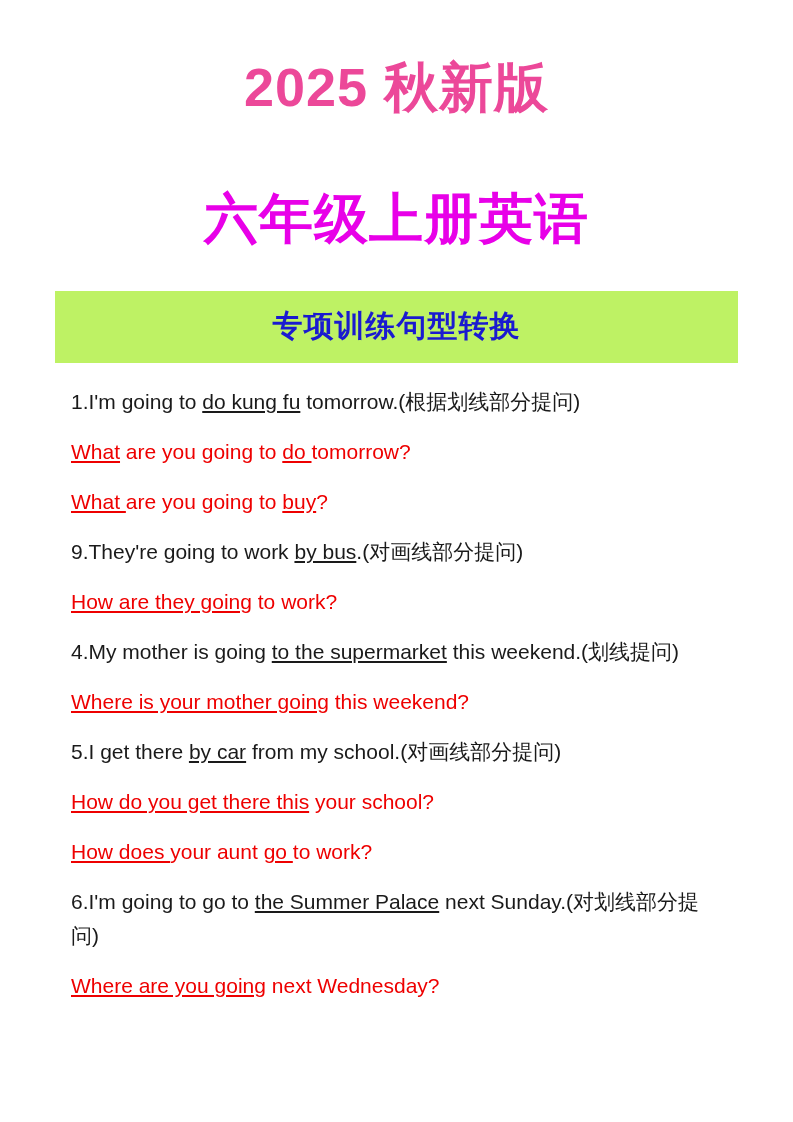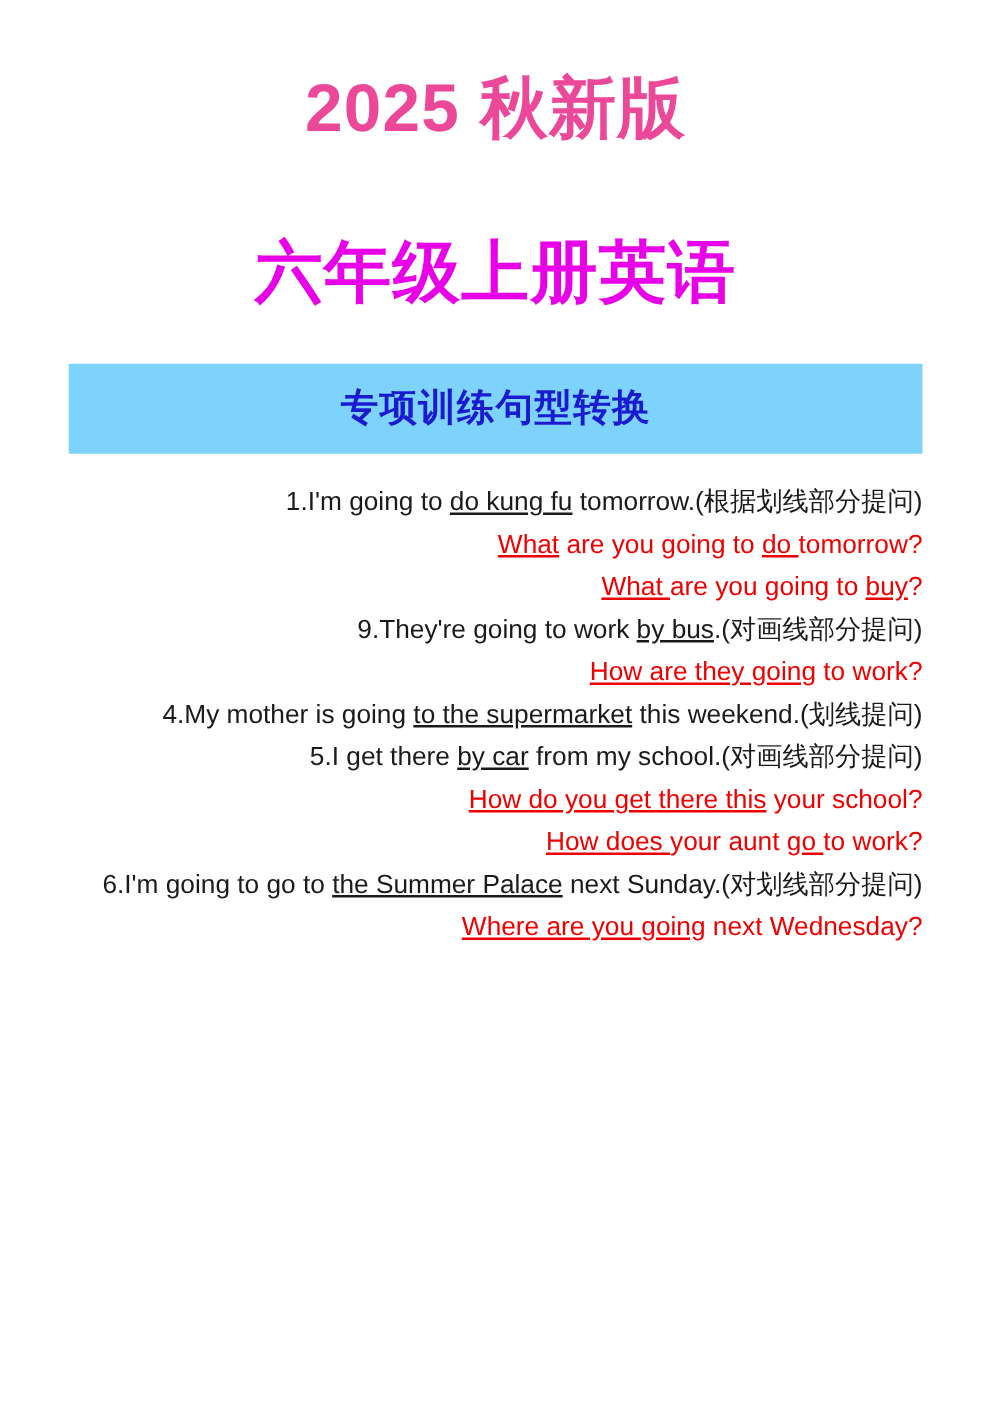--- a/index.html
+++ b/index.html
@@ -35,41 +35,40 @@
     text-align: center;
     font-size: 54px;
     font-weight: bold;
     color: #e800e8;
     letter-spacing: 1px;
     margin-top: 72px;
     line-height: 1.1;
   }
   .banner {
     margin-top: 42px;
-    background: #7dd3fc;
+    background: #bef264;
     height: 72px;
     display: flex;
     align-items: center;
     justify-content: center;
   }
   .banner-text {
     font-size: 30px;
     font-weight: bold;
     color: #1a1ad0;
     letter-spacing: 1px;
   }
   .content {
     margin-top: 22px;
     font-size: 21px;
     line-height: 1.62;
   }
   .line {
-    margin: 0;
+    margin: 16px;
     padding: 0;
-    text-align: right;
   }
   .q {
     color: #1a1a1a;
   }
   .a {
     color: #ee0000;
   }
   .u {
     text-decoration: underline;
     text-underline-offset: 2px;
@@ -87,20 +86,21 @@
     <div class="banner-text">专项训练句型转换</div>
   </div>
 
   <div class="content" id="exercise-list">
       <div class="line q"><span>1.I'm going to </span><span class="u">do kung fu</span><span> tomorrow.(根据划线部分提问)</span></div>
       <div class="line"><span class="a u">What</span><span class="a"> are you going to </span><span class="a u">do </span><span class="a">tomorrow?</span></div>
       <div class="line"><span class="a u">What </span><span class="a">are you going to </span><span class="a u">buy</span><span class="a">?</span></div>
       <div class="line q"><span>9.They're going to work </span><span class="u">by bus</span><span>.(对画线部分提问)</span></div>
       <div class="line"><span class="a u">How are they going</span><span class="a"> to work?</span></div>
       <div class="line q"><span>4.My mother is going </span><span class="u">to the supermarket</span><span> this weekend.(划线提问)</span></div>
+      <div class="line"><span class="a u">Where is your mother going</span><span class="a"> this weekend?</span></div>
       <div class="line q"><span>5.I get there </span><span class="u">by car</span><span> from my school.(对画线部分提问)</span></div>
       <div class="line"><span class="a u">How do you get there this</span><span class="a"> your school?</span></div>
       <div class="line"><span class="a u">How does </span><span class="a">your aunt </span><span class="a u">go </span><span class="a">to work?</span></div>
       <div class="line q"><span>6.I'm going to go to </span><span class="u">the Summer Palace</span><span> next Sunday.(对划线部分提问)</span></div>
       <div class="line"><span class="a u">Where are you going</span><span class="a"> next Wednesday?</span></div>
     </div>
 
 </div>
 
 </body></html>

